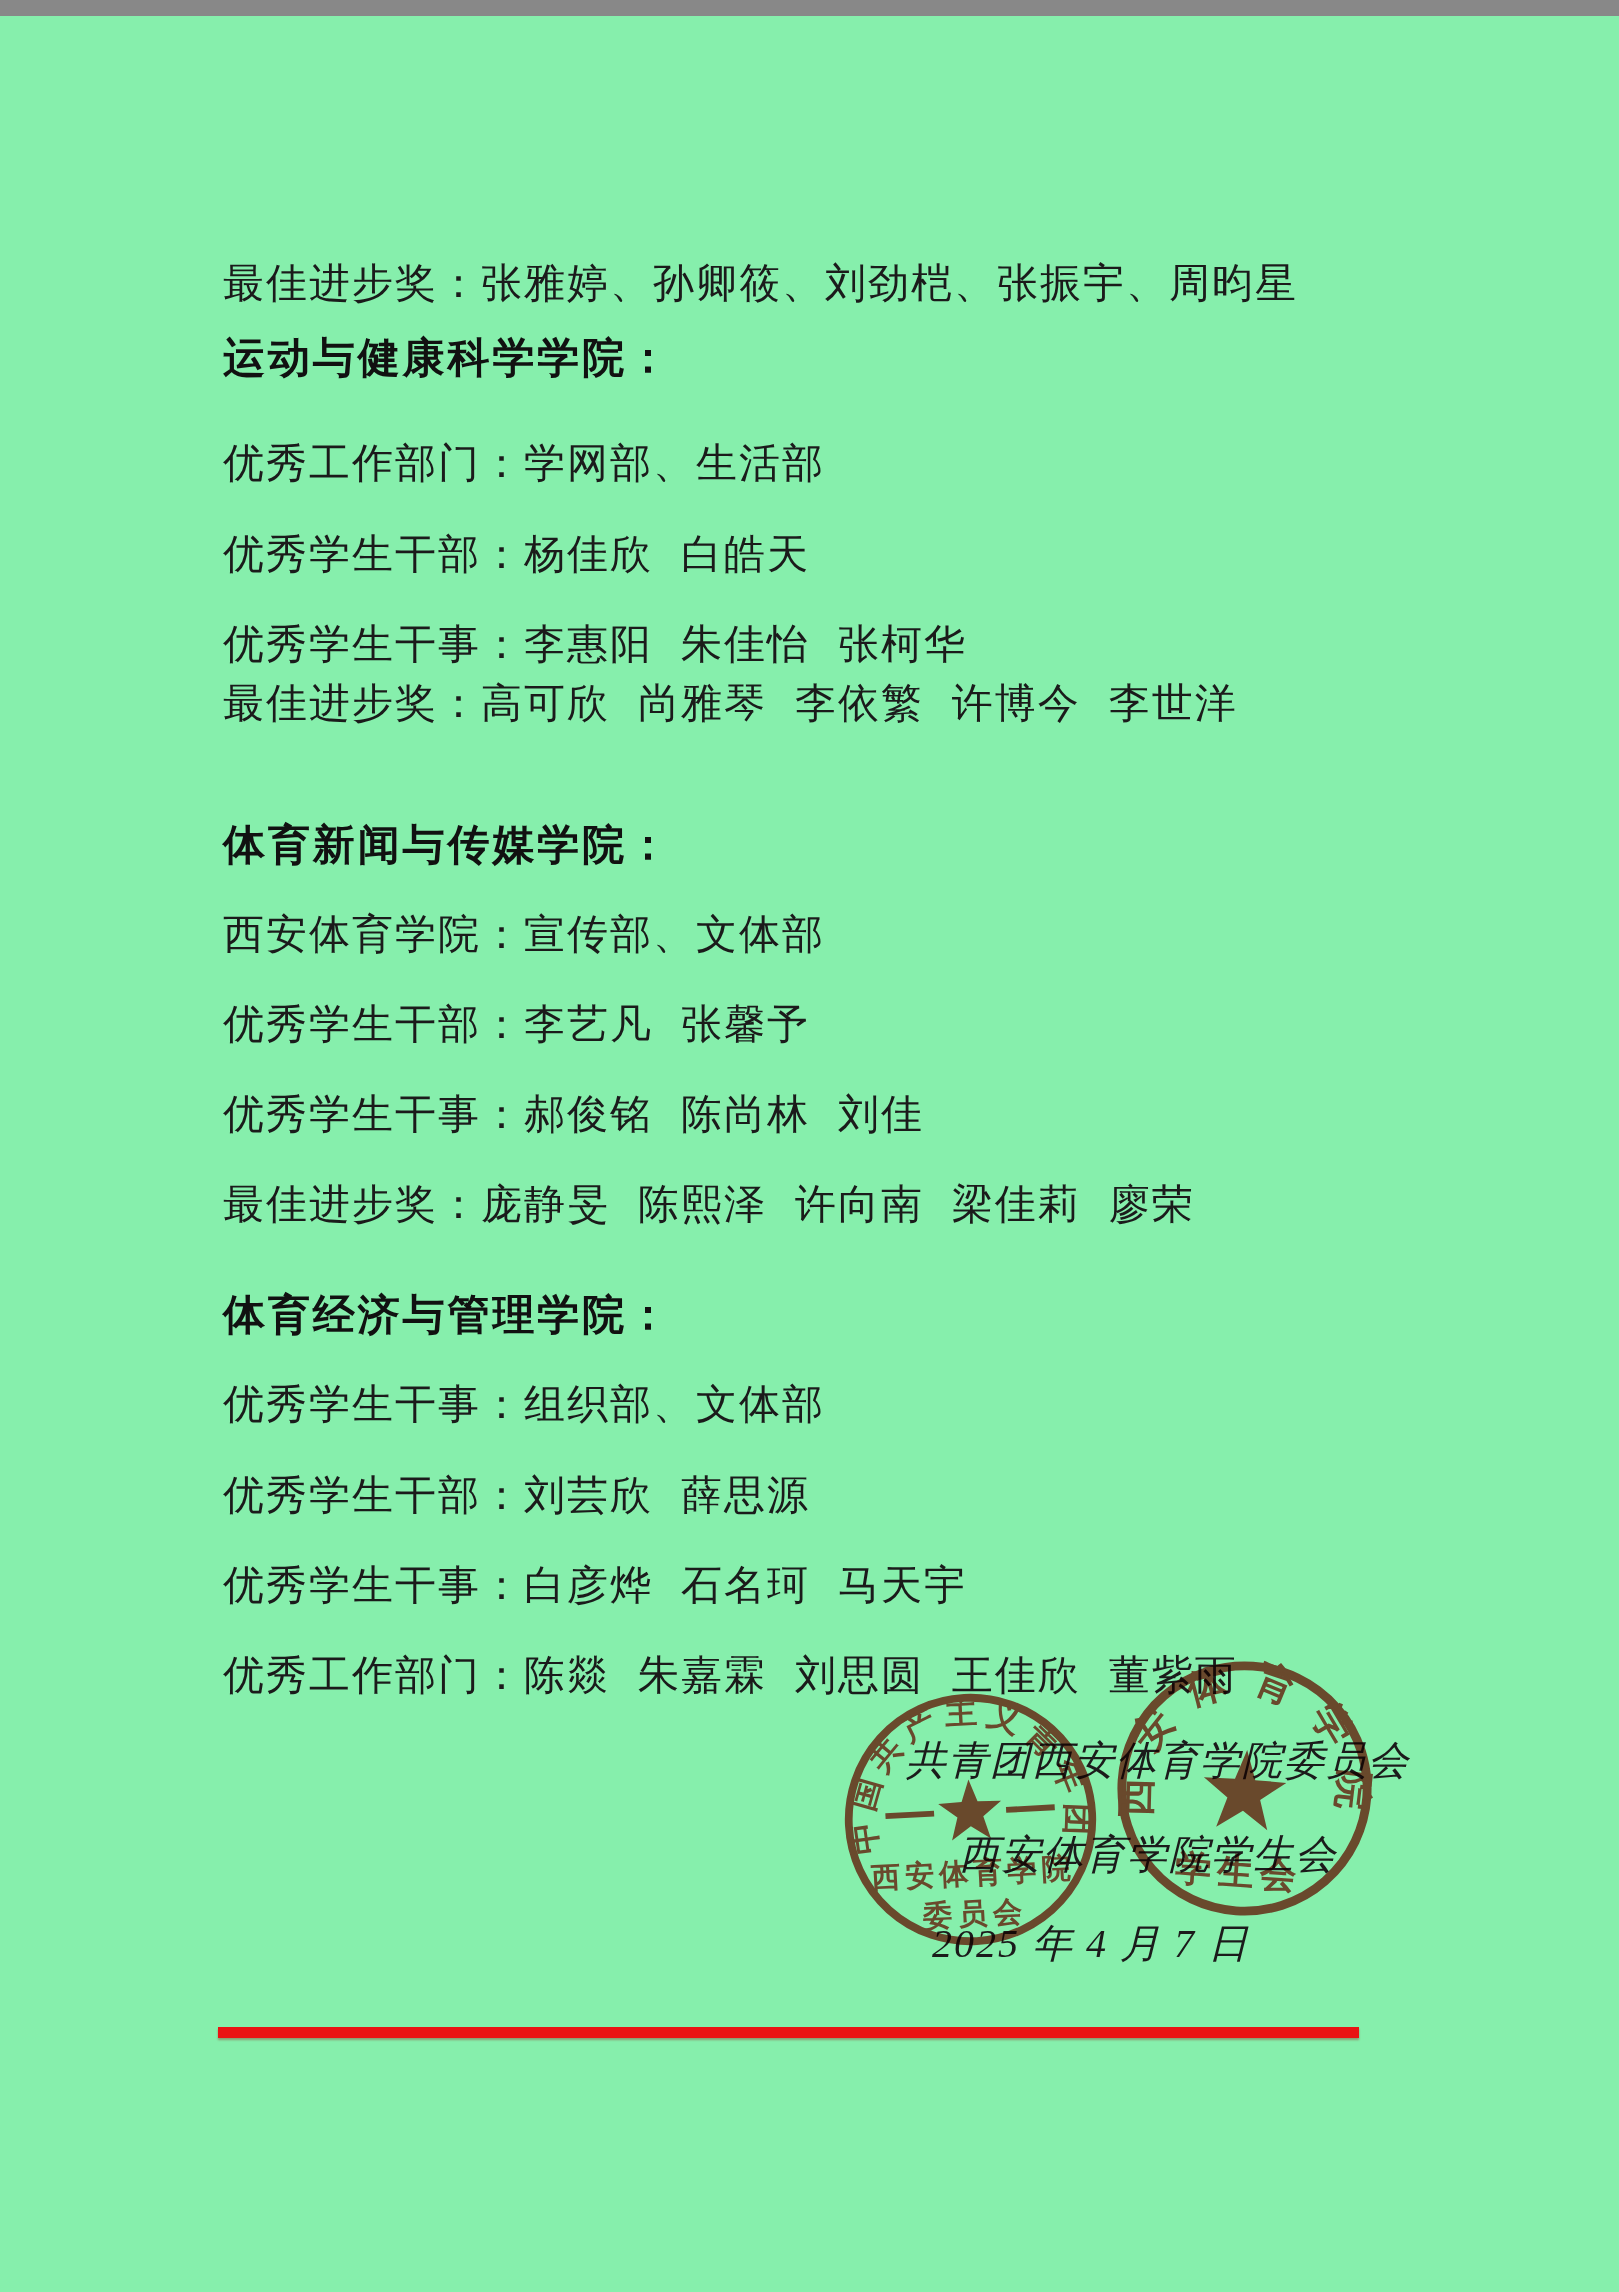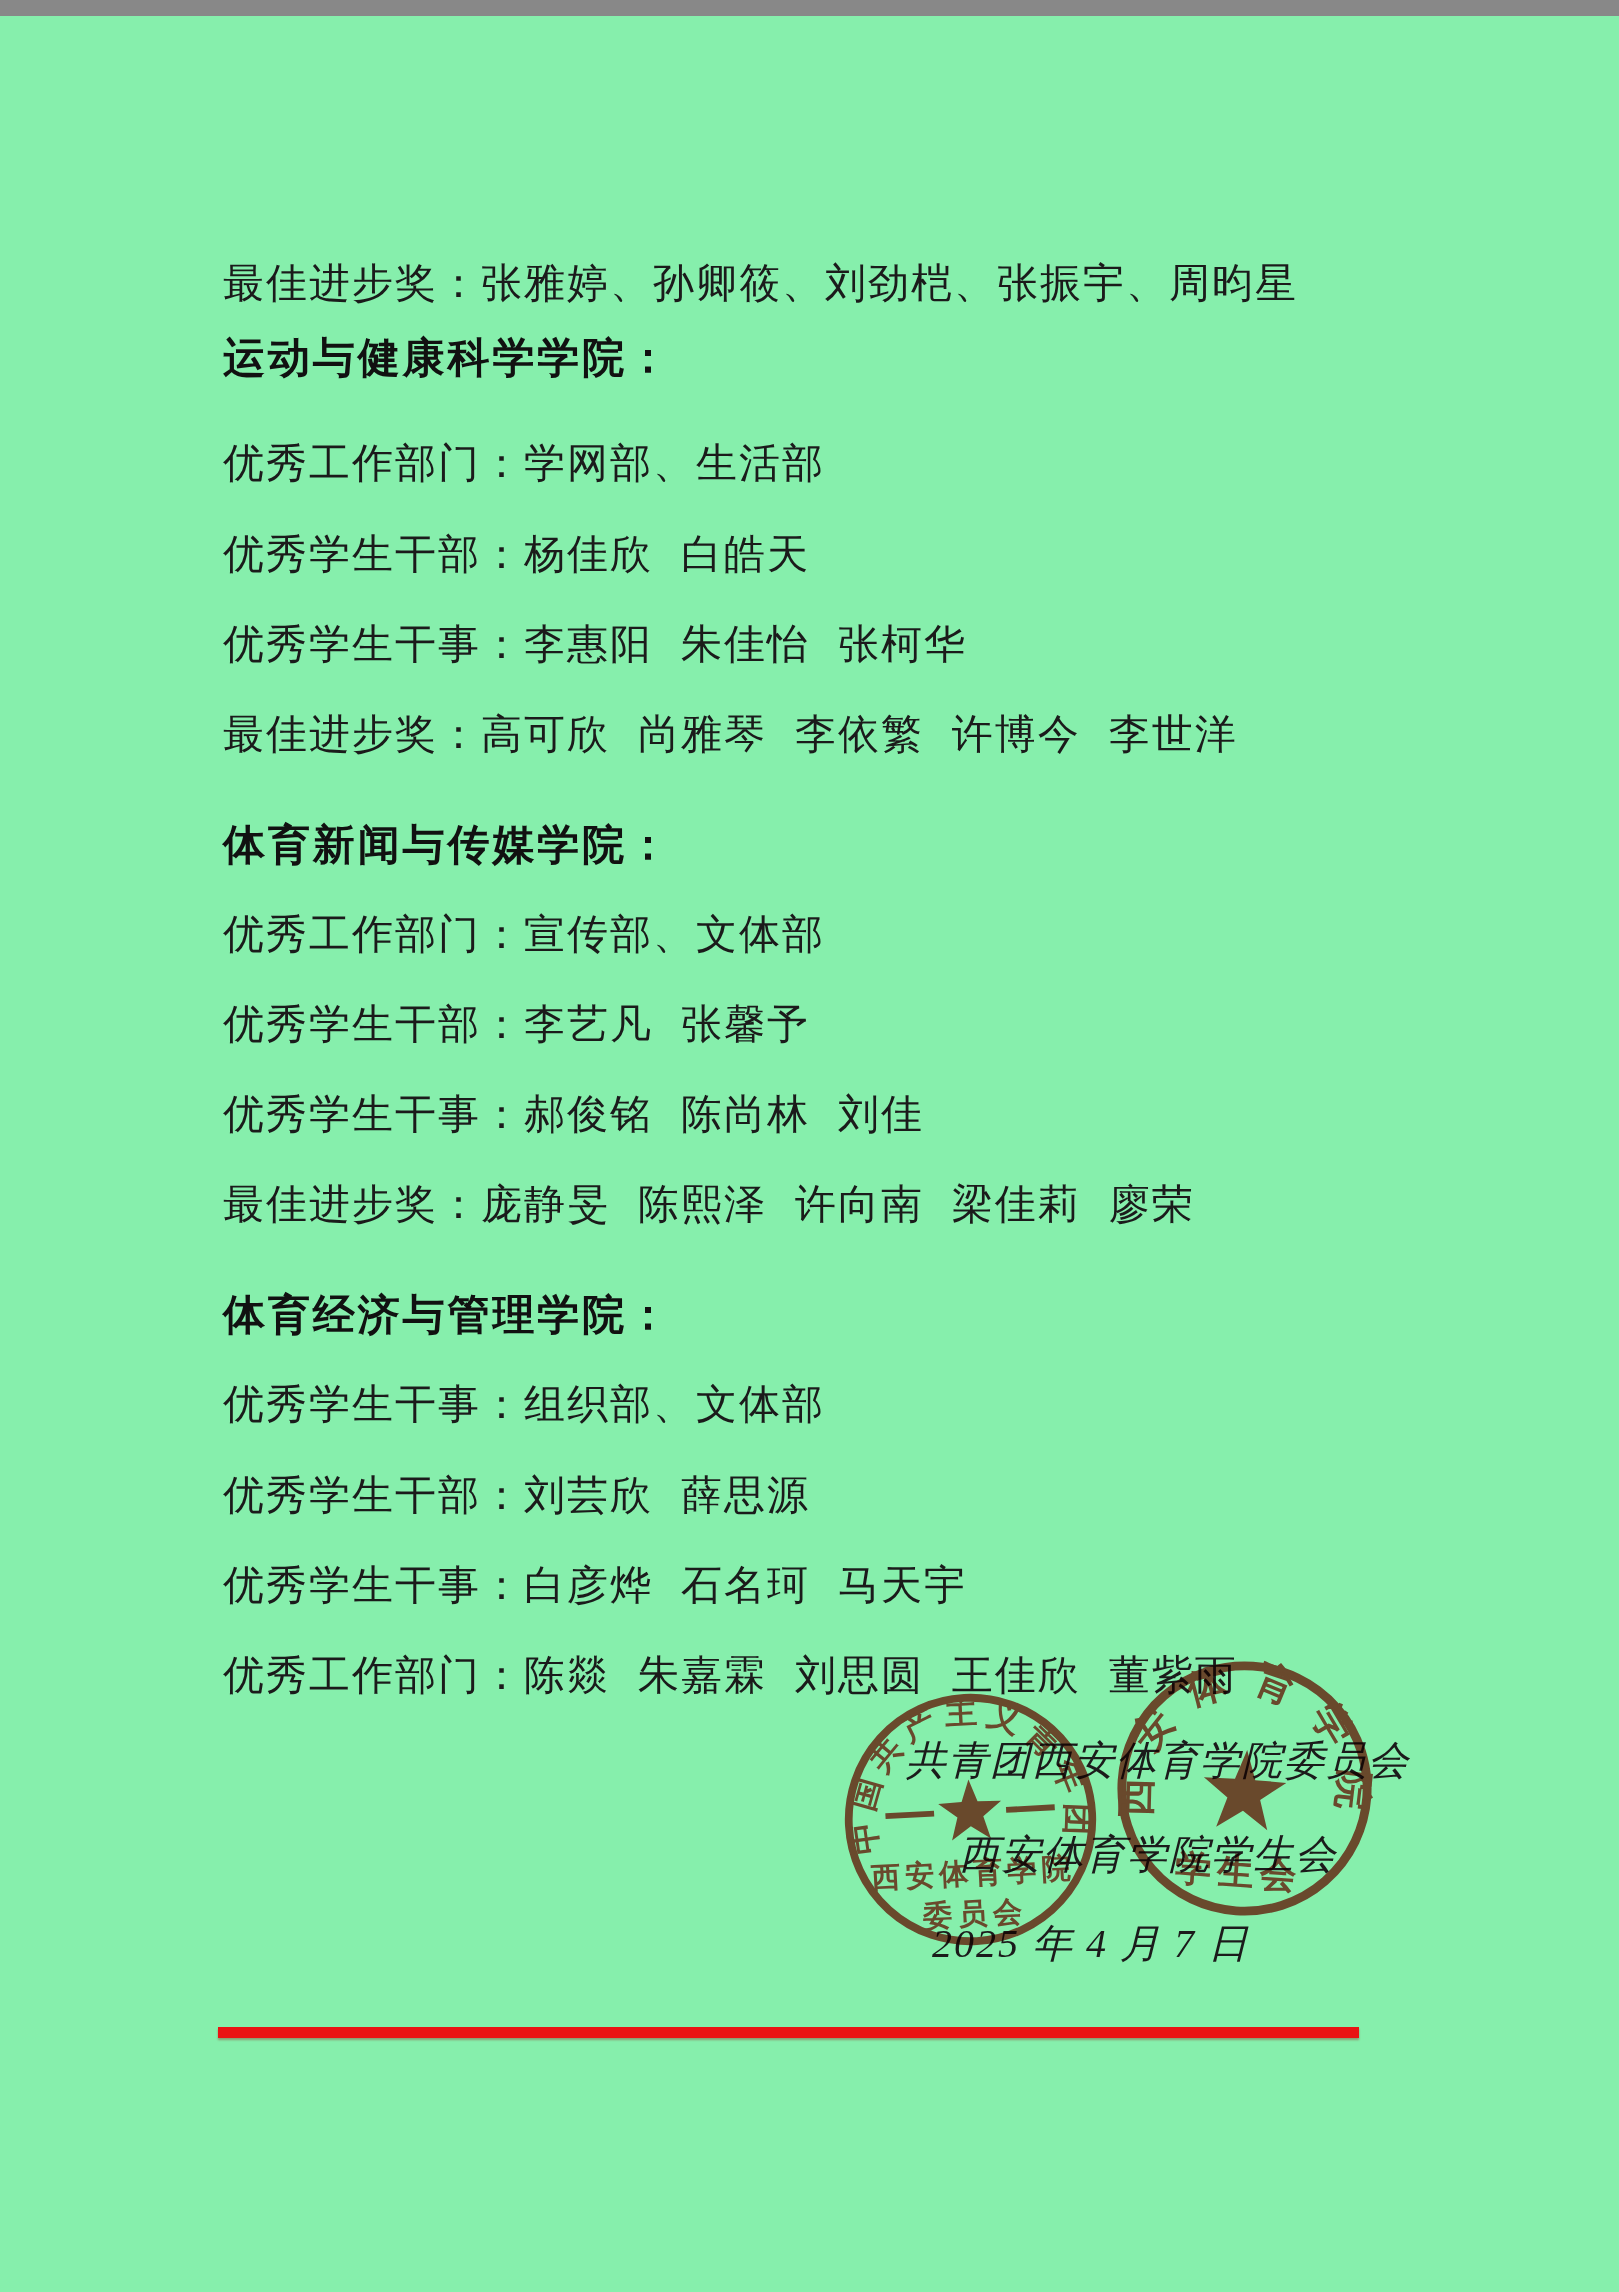--- a/index.html
+++ b/index.html
@@ -56,24 +56,24 @@
 <body>
 
 <div class="page">
 
   <div class="line" style="top:243px">最佳进步奖：张雅婷、孙卿筱、刘劲桤、张振宇、周昀星</div>
 
   <div class="line heading" style="top:317px">运动与健康科学学院：</div>
   <div class="line" style="top:423px">优秀工作部门：学网部、生活部</div>
   <div class="line" style="top:514px">优秀学生干部：杨佳欣 白皓天</div>
   <div class="line" style="top:604px">优秀学生干事：李惠阳 朱佳怡 张柯华</div>
-  <div class="line" style="top:694px">最佳进步奖：高可欣 尚雅琴 李依繁 许博今 李世洋</div>
+  <div class="line" style="top:663px">最佳进步奖：高可欣 尚雅琴 李依繁 许博今 李世洋</div>
 
   <div class="line heading" style="top:804px">体育新闻与传媒学院：</div>
-  <div class="line" style="top:894px">优秀工作部门：宣传部、文体部</div>
+  <div class="line" style="top:894px">西安体育学院：宣传部、文体部</div>
   <div class="line" style="top:984px">优秀学生干部：李艺凡 张馨予</div>
   <div class="line" style="top:1074px">优秀学生干事：郝俊铭 陈尚林 刘佳</div>
   <div class="line heading" style="top:1274px">体育经济与管理学院：</div>
 
   <div class="line" style="top:1164px">最佳进步奖：庞静旻 陈熙泽 许向南 梁佳莉 廖荣</div>
   <div class="line" style="top:1364px">优秀学生干事：组织部、文体部</div>
   <div class="line" style="top:1455px">优秀学生干部：刘芸欣 薛思源</div>
   <div class="line" style="top:1545px">优秀学生干事：白彦烨 石名珂 马天宇</div>
   <div class="line" style="top:1635px">优秀工作部门：陈燚 朱嘉霖 刘思圆 王佳欣 董紫雨</div>
 

